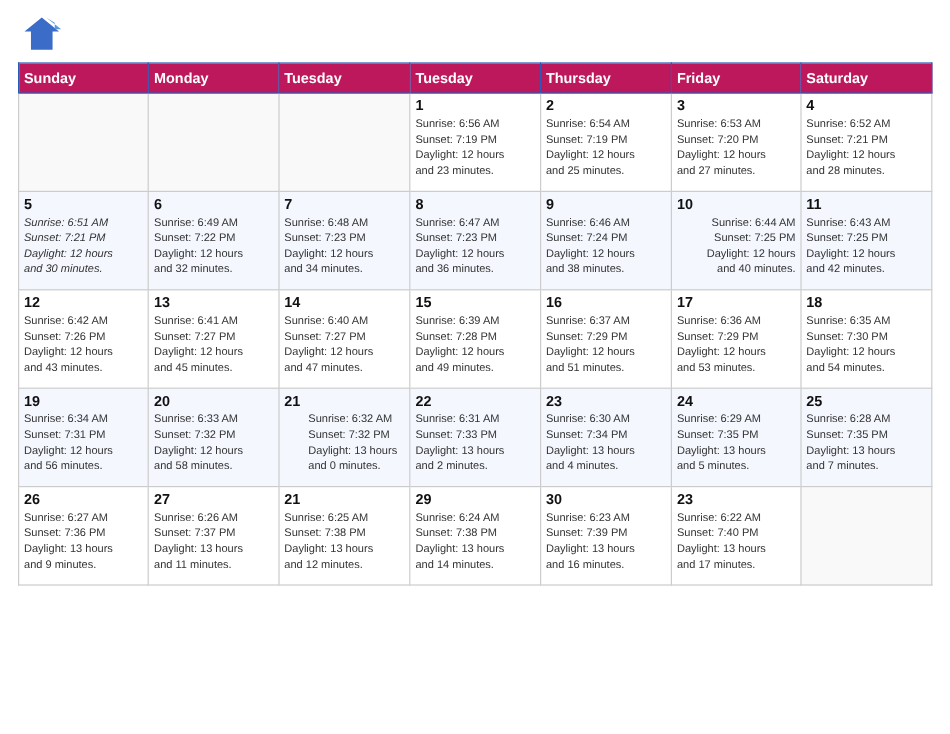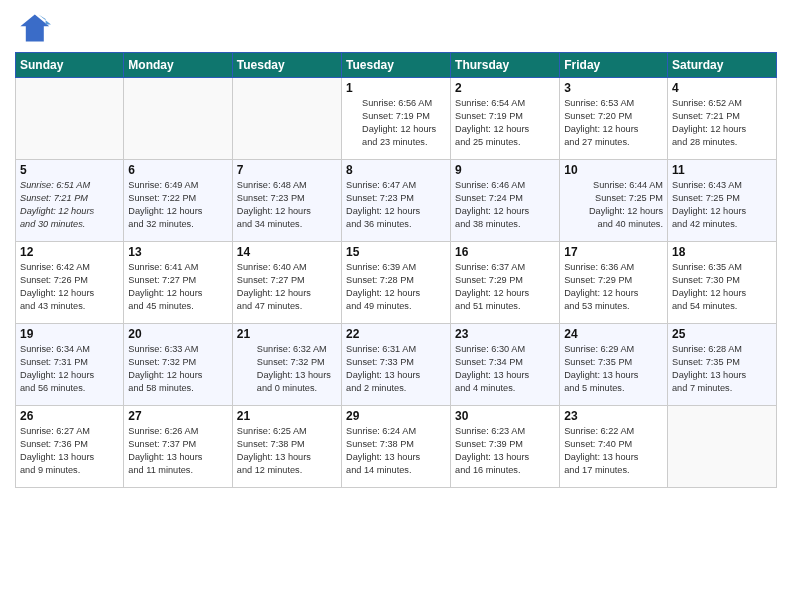--- a/index.html
+++ b/index.html
@@ -47,21 +47,21 @@
     .subtitle {
       font-size: 14px;
       color: #333;
     }
     .calendar {
       width: 100%;
       border-collapse: collapse;
       border: 1px solid #ccc;
     }
     .calendar th {
-      background: #0f766e;
+      background: #be185d;
       color: #fff;
       font-size: 12px;
       padding: 5px 4px;
       text-align: left;
       border: 1px solid #2a5ab8;
       font-weight: bold;
     }
     .calendar td {
       border: 1px solid #ccc;
       vertical-align: top;
@@ -123,21 +123,21 @@
           <th>Saturday</th>
         </tr>
     </thead>
     <tbody id="calendar-body">
     <tr>
           <td class="empty-cell"></td>
           <td class="empty-cell"></td>
           <td class="empty-cell"></td>
           <td>
             <div class="day-number">1</div>
-            <div class="day-info" style="white-space: pre-line; margin-left: 16px;">Sunrise: 6:56 AM
+            <div class="day-info" style="white-space: pre-line;">Sunrise: 6:56 AM
 Sunset: 7:19 PM
 Daylight: 12 hours
 and 23 minutes.</div>
           </td>
           <td>
             <div class="day-number">2</div>
             <div class="day-info" style="white-space: pre-line;">Sunrise: 6:54 AM
 Sunset: 7:19 PM
 Daylight: 12 hours
 and 25 minutes.</div>

